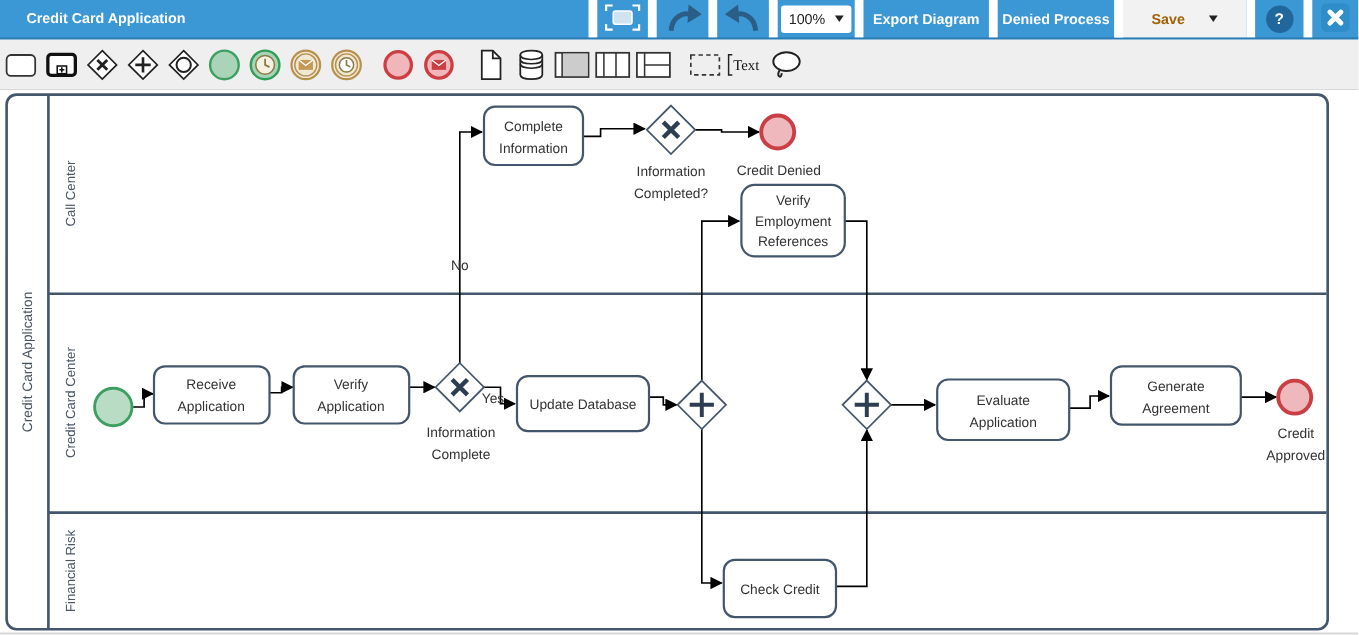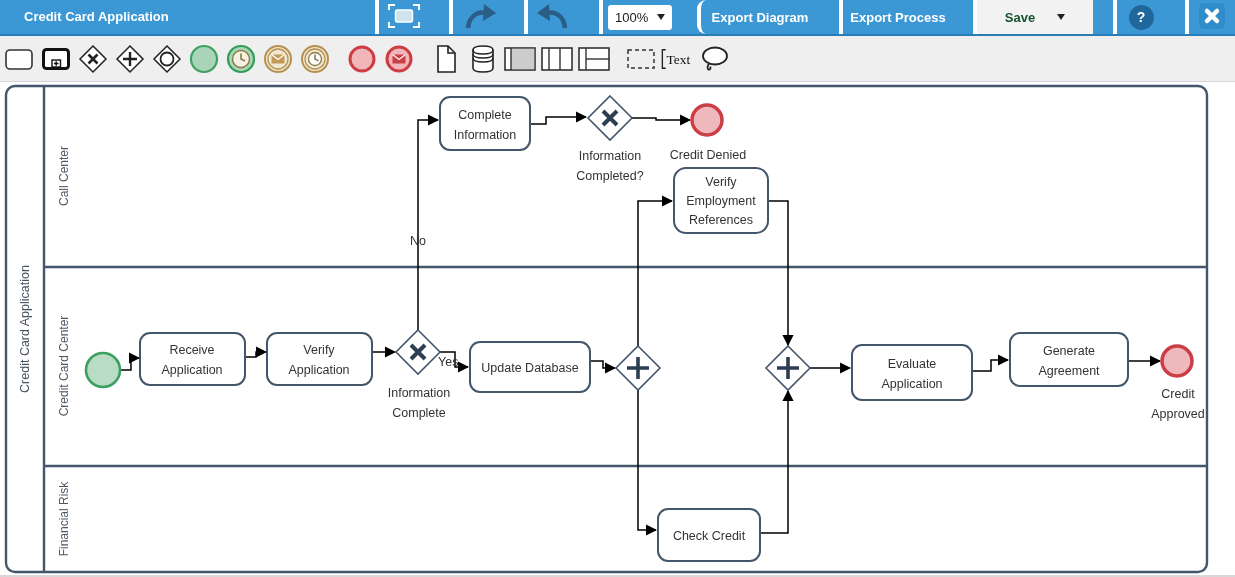--- a/index.html
+++ b/index.html
@@ -4,32 +4,32 @@
 <style>
   * { margin:0; padding:0; box-sizing:border-box; }
   html,body { width:1235px; height:577px; overflow:hidden;
     font-family:"Liberation Sans", sans-serif; background:#fff; }
 
   
   .header { height:36px; background:#3b98d5; display:flex; align-items:stretch;
     border-bottom:2px solid #2a7db4; }
   .h-title { flex:1; color:#fff; font-size:13px; font-weight:bold;
     line-height:34px; padding-left:24px; white-space:nowrap; }
-  .h-btn { border:none; border-left:4px solid #ffffff; background:transparent;
+  .h-btn { border:none; border-left:8px solid #ffffff; background:transparent;
     display:flex; align-items:center; justify-content:center; cursor:pointer;
-    color:#fff; font-family:"Liberation Sans",sans-serif;margin-left:20px; }
+    color:#fff; font-family:"Liberation Sans",sans-serif; }
   .text-btn { font-size:13px; font-weight:bold; color:#fff; }
   .w-fit{width:54px;} .w-arrow{width:55px;} .w-zoom{width:78px;}
-  .w-exd{width:122px;border-radius:9px;} .w-exp{width:114px;} .w-help{width:52px;} .w-close{width:50px;}
+  .w-exd{width:122px;} .w-exp{width:114px;} .w-help{width:52px;} .w-close{width:50px;}
   .zoom-box { background:#fff; border-radius:3px; width:64px; height:25px;
     display:flex; align-items:center; justify-content:space-between;
     padding:0 7px; color:#222; font-size:13px; }
   .caret { width:0; height:0; border-left:4.5px solid transparent;
     border-right:4.5px solid transparent; border-top:6px solid #222; }
-  .save-btn { width:120px; background:#f2f2f2; color:#14532d; font-size:13px;
+  .save-btn { width:120px; background:#f2f2f2; color:#a16207; font-size:13px;
     font-weight:bold; gap:22px; }
   .help-circle { width:25px; height:25px; border-radius:50%; background:#20689c;
     color:#fff; font-size:14px; font-weight:bold; line-height:25px; text-align:center; }
 
   
   .toolbar { height:46px; background:#efefef; border-bottom:1px solid #d5d5d5;
     display:flex; align-items:center; padding-left:0; }
   .tool { display:flex; align-items:center; justify-content:center;
     width:37px; height:40px; cursor:pointer; }
   .tgap { margin-left:10px; }
@@ -84,21 +84,21 @@
   </button>
 
   <div class="h-btn w-zoom">
     <span class="zoom-box">
       <span>100%</span>
       <span class="caret"></span>
     </span>
   </div>
 
   <button class="h-btn text-btn w-exd">Export Diagram</button>
-  <button class="h-btn text-btn w-exp">Export Process</button>
+  <button class="h-btn text-btn w-exp">Denied Process</button>
 
   <div class="h-btn save-btn">
     <span>Save</span>
     <span class="caret"></span>
   </div>
 
   <button class="h-btn w-help">
     <span class="help-circle">?</span>
   </button>
 

